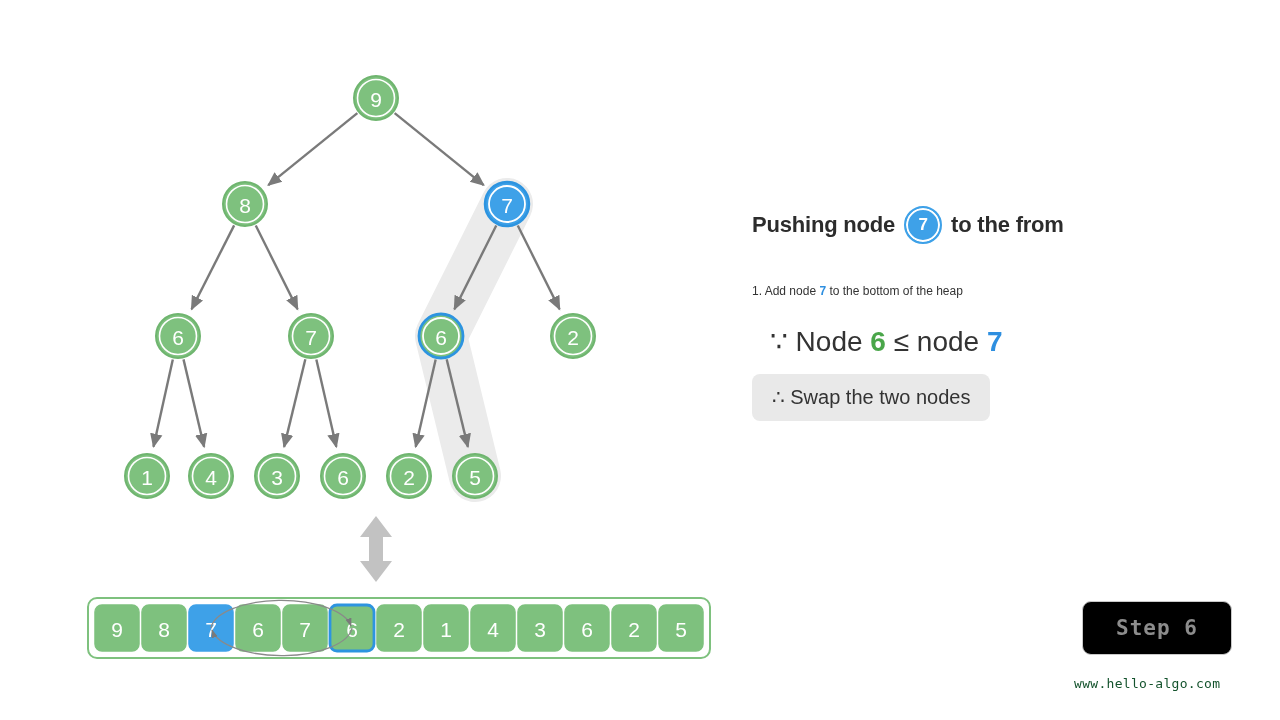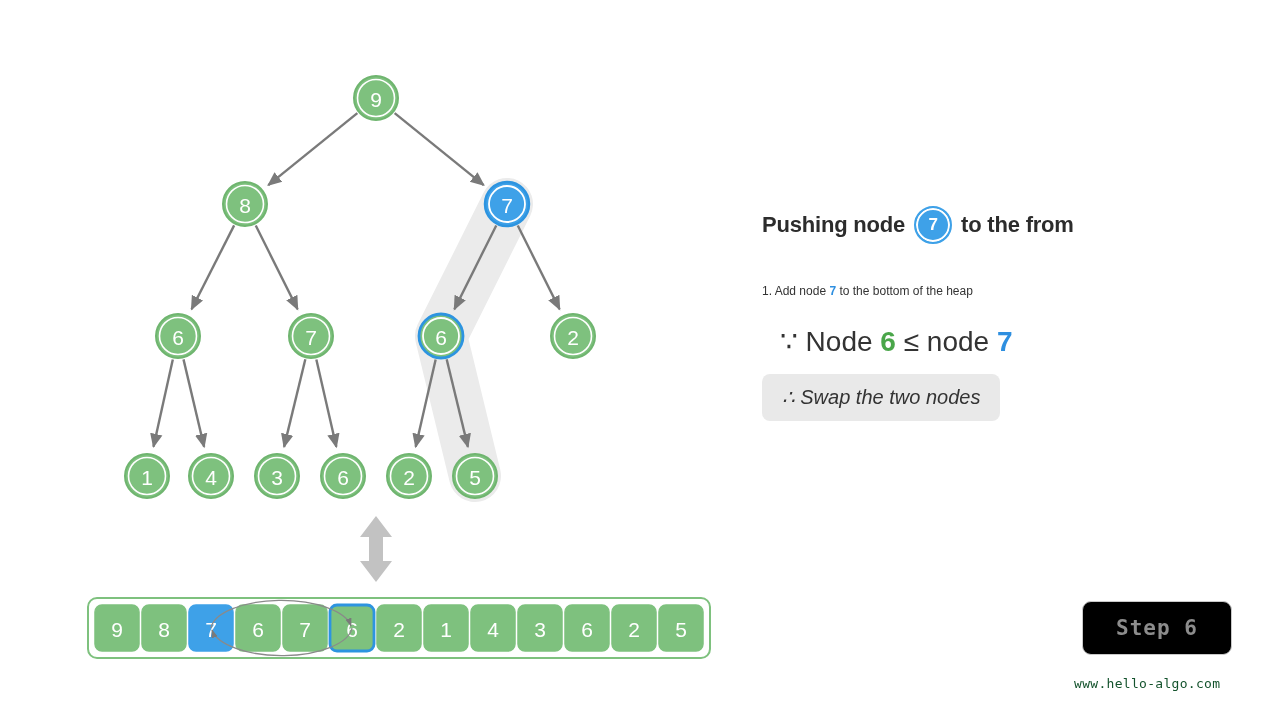--- a/index.html
+++ b/index.html
@@ -37,21 +37,20 @@
     text-anchor: middle;
     dominant-baseline: central;
   }
 
   
   .panel {
     position: absolute;
     left: 752px;
     top: 206px;
     width: 500px;
-    margin-left: 10px;
   }
   .panel-title {
     font-size: 22px;
     font-weight: bold;
     color: #2c2c2c;
     display: flex;
     align-items: center;
     gap: 9px;
     white-space: nowrap;
     letter-spacing: -0.2px;
@@ -92,21 +91,20 @@
     white-space: nowrap;
   }
   .conclusion-box {
     display: inline-block;
     background: #e9e9e9;
     border-radius: 8px;
     padding: 11px 20px 12px 20px;
     font-size: 20px;
     color: #333333;
     white-space: nowrap;
-    font-style: italic;
   }
 
   
   .step-chip {
     position: absolute;
     left: 1082px;
     top: 601px;
     width: 148px;
     height: 52px;
     border: 1px solid #c9c9c9;

